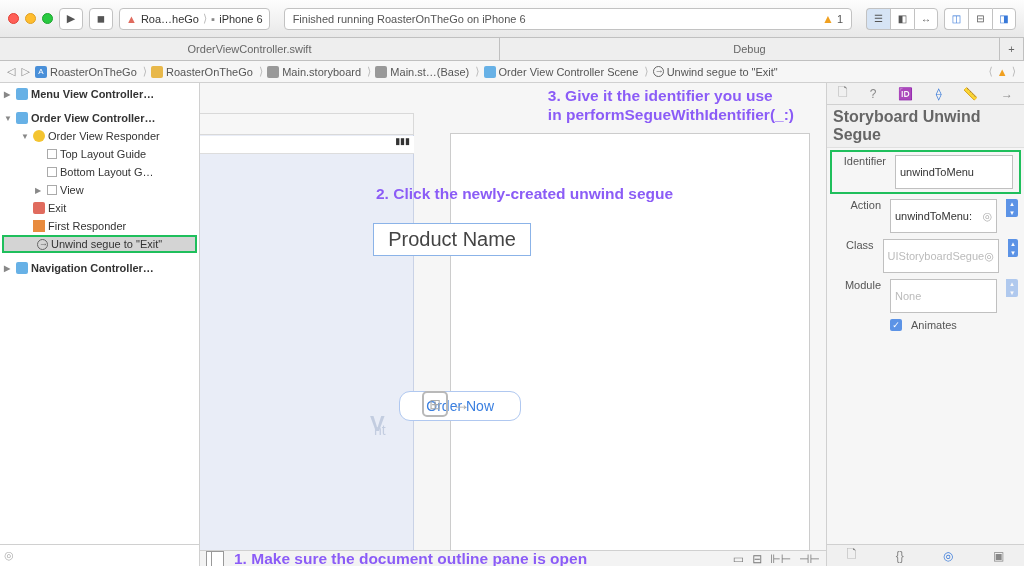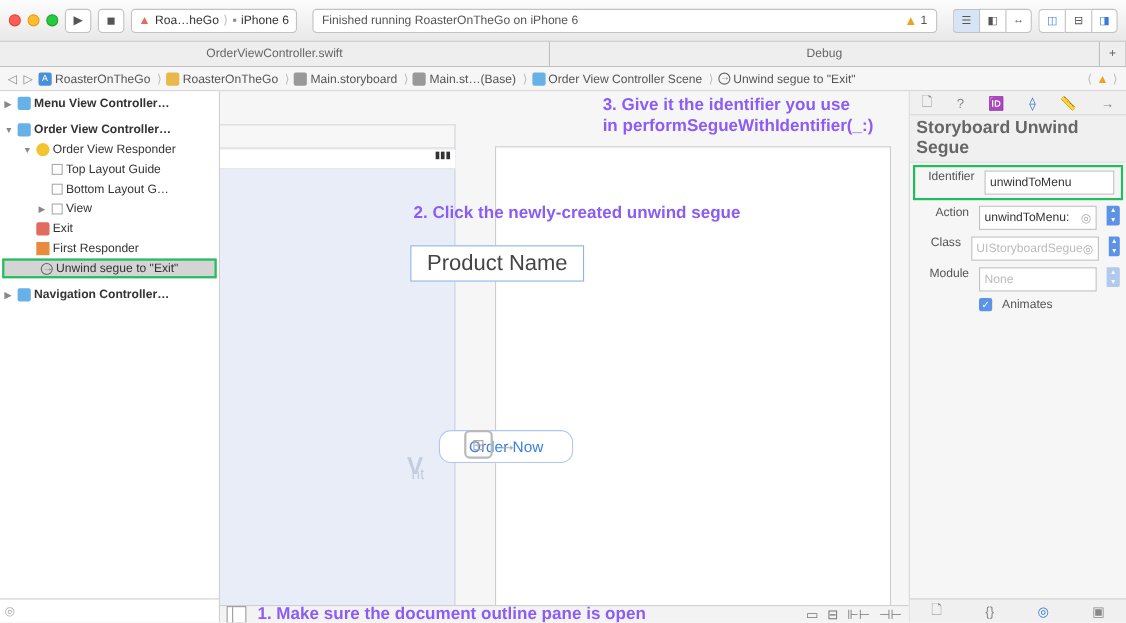--- a/index.html
+++ b/index.html
@@ -77,21 +77,21 @@
 .outline-btn span { width: 5px; border-right: 1px solid #999; }
 .ebtns { display: flex; gap: 8px; color: #777; font-size: 12px; }
 
 .inspector { width: 198px; background: #f6f6f6; border-left: 1px solid #d0d0d0; display: flex; flex-direction: column; }
 .insp-tabs { height: 22px; border-bottom: 1px solid #d0d0d0; display: flex; align-items: center; justify-content: space-around; background: #f0f0f0; }
 .insp-tab { font-size: 12px; color: #888; }
 .insp-tab.active { color: #3879d9; }
 .insp-head { padding: 3px 6px; font-size: 16px; font-weight: 600; color: #666; background: #f0f0f0; border-bottom: 1px solid #e0e0e0; }
 .insp-row { display: flex; align-items: flex-start; padding: 3px 6px; gap: 9px; }
 .insp-label { width: 48px; text-align: right; font-size: 11px; color: #555; }
-.insp-field { flex: 1; height: 22px; border: 1px solid #c0c0c0; background: #fff; padding: 0 4px; font-size: 11px; display: flex; align-items: center; justify-content: space-between; }
+.insp-field { flex: 1; height: 34px; border: 1px solid #c0c0c0; background: #fff; padding: 0 4px; font-size: 11px; display: flex; align-items: center; justify-content: space-between; }
 .insp-field.disabled { color: #bbb; background: #fff; }
 .stepper { width: 12px; height: 18px; background: #5c93e6; display: flex; flex-direction: column; border-radius: 0 2px 2px 0; }
 .stepper span { flex:1; color:#fff; font-size:7px; text-align:center; line-height:9px; }
 .checkbox { width: 12px; height: 12px; background: #5c93e6; color: #fff; font-size: 9px; display: inline-flex; align-items: center; justify-content: center; border-radius: 2px; }
 .libtabs { height: 22px; border-top: 1px solid #d0d0d0; display: flex; align-items: center; justify-content: space-around; margin-top: auto; background: #f0f0f0; }
 </style>
 </head>
 <body>
 
 <div class="toolbar">

